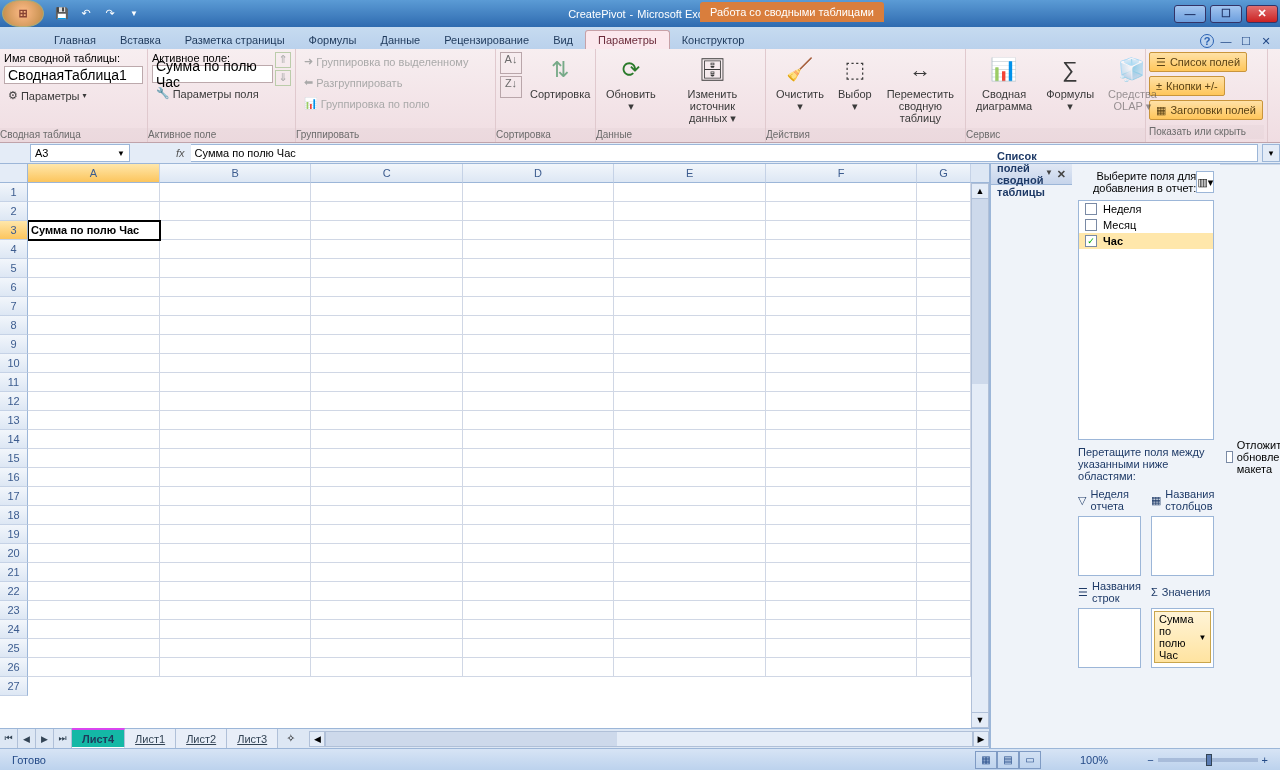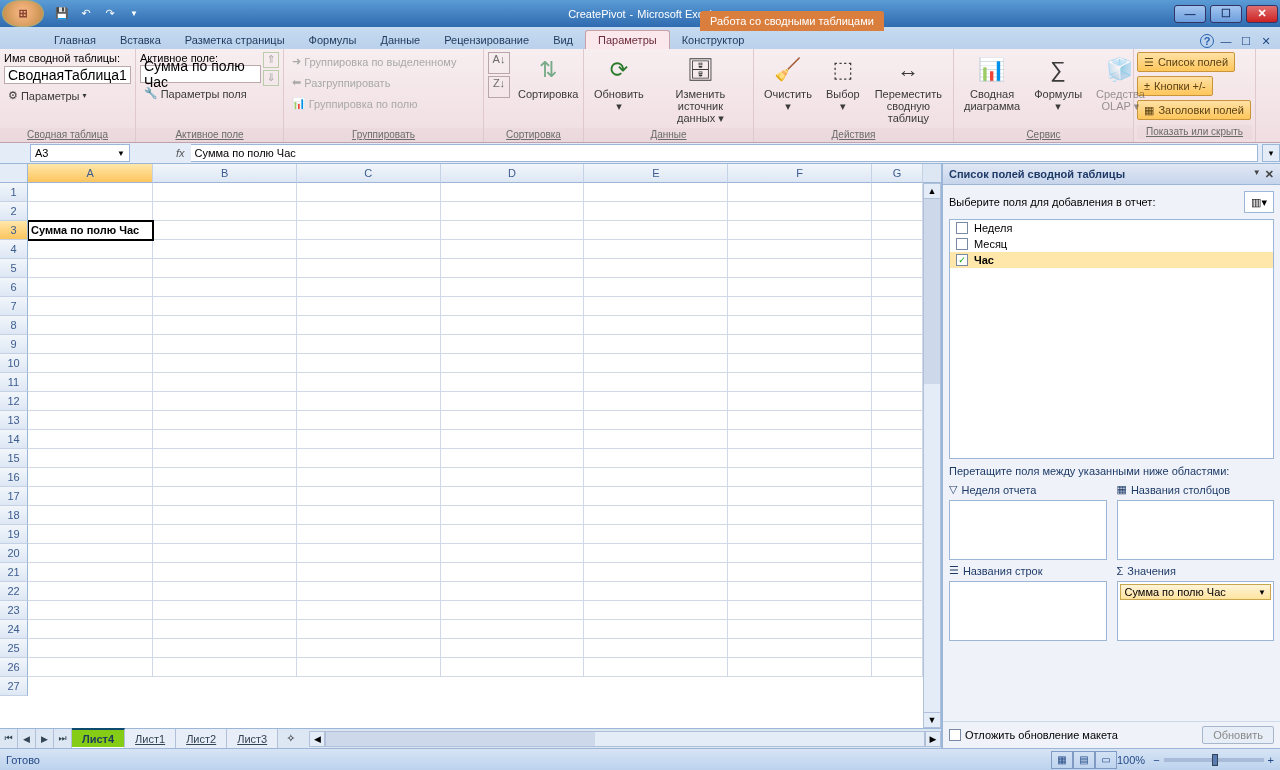--- a/index.html
+++ b/index.html
@@ -4,37 +4,37 @@
 <style>
 * { margin: 0; padding: 0; box-sizing: border-box; font-family: "Segoe UI", Tahoma, sans-serif; font-size: 11px; user-select: none; }
 body { width: 1280px; height: 770px; overflow: hidden; background: #d8e4f0; display: flex; flex-direction: column; }
 
 
 .titlebar { height: 27px; background: linear-gradient(#5b9bd5,#2f6bb0); display: flex; align-items: center; color: #fff; position: relative; }
 .office-btn { width: 42px; height: 27px; background: radial-gradient(circle at 50% 45%, #fb8,#b84); border: 1px solid #aa7; border-radius: 50%/60%; margin-left: 2px; display:flex; align-items:center; justify-content:center; font-weight:bold; color:#843; }
 .qat { display:flex; gap:4px; margin-left:8px; align-items:center; }
 .qat-btn { width:20px; height:20px; display:flex; align-items:center; justify-content:center; color:#fff; }
 .title-main { position:absolute; left:50%; transform:translateX(-50%); display:flex; gap:4px; }
-.title-context { position:absolute; left:700px; background:#d97e3d; height:20px; padding:0 10px; display:flex; align-items:center; color:#fff; font-size:11px; border-radius:3px 3px 0 0; top:11px; }
+.title-context { position:absolute; left:700px; background:#d97e3d; height:20px; padding:0 10px; display:flex; align-items:center; color:#fff; font-size:11px; border-radius:3px 3px 0 0; top:2px; }
 .wincontrols { display:flex; margin-left:auto; }
 .wincontrols .wc { width:32px; height:18px; border:1px solid #336; background:linear-gradient(#a3c6f0,#6b9edd);margin:3px 2px; border-radius:3px; display:flex; align-items:center; justify-content:center; color:#24386b; font-weight:bold; }
 .wincontrols .wc.close { background:linear-gradient(#e07070,#c22); color:#fff;}
 
 
 .tabbar { height:22px; background:linear-gradient(#c6dbf0,#bad1ec); display:flex; align-items:flex-end; padding-left:42px; }
 .tab { padding:3px 12px; color:#1e395b; cursor:pointer; }
 .tab.active { background:#fbe8ed; border:1px solid #c7a1a7; border-bottom:none; border-radius:3px 3px 0 0; color:#6c2c3b;}
 .tabbar .right-icons { margin-left:auto; display:flex; gap:4px; padding-right:6px; align-items:center;}
 .right-icons span { width:16px; height:16px; display:flex; align-items:center; justify-content:center; color:#244a87;}
 
 
 .ribbon { height:94px; background:linear-gradient(#f7eef0,#f0dde2); border-bottom:1px solid #c0a3aa; display:flex; }
 .group { border-right:1px solid #e0c9ce; display:flex; flex-direction:column; height:100%; }
 .group-body { flex:1; display:flex; padding:3px 4px 0 4px; gap:2px; align-items:flex-start; }
-.group-label { text-align:center; font-size:10px; color:#6b6b6b; padding:1px 0 2px; background:rgba(0,0,0,.02); position:relative;text-decoration:underline; }
+.group-label { text-align:left; font-size:10px; color:#6b6b6b; padding:1px 0 2px; background:rgba(0,0,0,.02); position:relative; }
 .smallfield { border:1px solid #bca9ac; background:#fff; height:18px; padding:0 3px; display:flex; align-items:center; font-size:14px; }
 .ribbtn { padding:1px 4px; display:flex; align-items:center; gap:3px; color:#3a3a3a; border-radius:2px; font-size:11px; height:19px; }
 .ribbtn.disabled { color:#a9a9a9; }
 .bigbtn { display:flex; flex-direction:column; align-items:center; justify-content:flex-start; padding:2px 6px; gap:2px; text-align:center; color:#3a3a3a; width:auto; }
 .bigbtn .ic { width:32px; height:32px; display:flex; align-items:center; justify-content:center; font-size:22px; }
 .bigbtn small { font-size:11px; line-height:12px; }
 .orangebtn { background:linear-gradient(#ffe1a6,#ffc65a); border:1px solid #c9953c; height:20px; display:flex; align-items:center; gap:4px; padding:0 6px; border-radius:2px; color:#5a4215; font-size:11px; margin-bottom:2px;}
 .showhide { width:122px; flex-direction:column; align-items:stretch; padding:3px; gap:0;}
 .showhide .group-body { flex-direction:column; padding:0; }
 
@@ -61,52 +61,52 @@
 .row { display:flex; }
 .cell { height:19px; border-right:1px solid #d0d7e5; border-bottom:1px solid #d0d7e5; background:#fff; padding:0 3px; display:flex; align-items:center; font-size:11px; overflow:hidden; white-space:nowrap;}
 .cell.selected { outline:2px solid #000; outline-offset:-1px; z-index:2; font-weight:bold;}
 .cell.ra { justify-content:flex-end; }
 
 
 .sheet-bottom { height:20px; background:#dde7f4; display:flex; align-items:stretch; border-top:1px solid #9cb6d8;}
 .navbtns { display:flex; }
 .navbtns span { width:18px; border-right:1px solid #b0c0d8; display:flex; align-items:center; justify-content:center; color:#345; font-size:9px;}
 .shtab { padding:0 10px; display:flex; align-items:center; border-right:1px solid #b0c0d8; background:#e8eef8; color:#1e395b; }
-.shtab.active { background:#84cc16; font-weight:bold; border-top:2px solid #0c4a6e; border-bottom:1px solid #fff; margin-top:-1px;}
+.shtab.active { background:#14b8a6; font-weight:bold; border-top:2px solid #d946ef; border-bottom:1px solid #fff; margin-top:-1px;}
 .shtab.inactive { text-decoration: underline; color:#345;}
 .hscroll { flex:1; display:flex; align-items:center; margin-left:6px;}
 .hscroll .track { flex:1; height:16px; background:#e4ecf7; border:1px solid #b0c0d8; position:relative;}
 .hscroll .thumb { position:absolute; left:0; width:45%; height:100%; background:#cdd9eb;}
 .hscroll .arr { width:16px; height:16px; border:1px solid #b0c0d8; background:#e4ecf7; display:flex; align-items:center; justify-content:center; font-size:9px;}
 .vscroll-col { width:18px; display:flex; flex-direction:column; background:#e4ecf7;}
 .vscroll-col .arr { height:16px; border:1px solid #b0c0d8; display:flex; align-items:center; justify-content:center; font-size:9px;}
 .vscroll-col .track { flex:1; border:1px solid #b0c0d8; border-top:none; border-bottom:none; position:relative;}
 .vscroll-col .thumb { position:absolute; top:0; height:36%; width:100%; background:#cdd9eb;}
 
 
-.pane { width:338px; background:#eff3f9; border-left:1px solid #9cb6d8; display:flex; flex-direction:column; }
+.pane { width:290px; background:#eff3f9; border-left:1px solid #9cb6d8; display:flex; flex-direction:row; }
 .pane-hdr { height:21px; background:linear-gradient(#e1e8f4,#c6d4eb); border-bottom:1px solid #9cb6d8; display:flex; align-items:center; padding:0 6px; color:#1e3a67; font-weight:bold;}
 .pane-hdr .ctrls { margin-left:auto; display:flex; gap:4px; color:#444;}
 .pane-body { padding:6px; flex:1; display:flex; flex-direction:column; gap:6px; min-height:0;}
-.pane-row { display:flex; align-items:center; justify-content:space-between; }
+.pane-row { display:flex; align-items:center; justify-content:space-between;text-align:right; }
 .layoutbtn { width:30px; height:22px; border:1px solid #9cb6d8; background:#fff; display:flex; align-items:center; justify-content:center;}
 .fieldlist { border:1px solid #9cb6d8; background:#fff; flex:0 0 240px; overflow:auto; }
 .flitem { display:flex; align-items:center; gap:6px; padding:2px 6px; }
 .flitem.sel { background:#ffe7ab; }
 .cbx { width:12px; height:12px; border:1px solid #7a8aa5; background:#fff; display:flex; align-items:center; justify-content:center; font-size:9px; color:#0a0;}
 .areastxt { color:#1e3a67; font-size:11px; }
 .areas { display:grid; grid-template-columns:1fr 1fr; grid-template-rows:auto 60px auto 60px; gap:4px 10px;}
 .area-lbl { display:flex; align-items:center; gap:4px; color:#1e3a67; font-size:11px;}
 .dropzone { border:1px solid #9cb6d8; background:#fff; }
 .valitem { margin:2px; background:linear-gradient(#fff4d7,#ffe3a0); border:1px solid #c9a54c; padding:1px 4px; display:flex; align-items:center; gap:4px; font-size:11px;}
 .pane-footer { display:flex; align-items:center; justify-content:space-between; padding:4px 6px; border-top:1px solid #cdd8e8;}
 .pane-footer button { border:1px solid #a8b6cc; background:#e8eef7; color:#888; padding:2px 10px; border-radius:2px;}
 
 
-.status { height:22px; background:linear-gradient(#d7e4f5,#bcd2ed); display:flex; align-items:center; padding:0 6px; color:#244a87; border-top:1px solid #9cb6d8; }
+.status { height:22px; background:linear-gradient(#d7e4f5,#bcd2ed); display:flex; align-items:center; padding:0 12px; color:#244a87; border-top:1px solid #9cb6d8;gap:31px; }
 .status .views { margin-left:auto; display:flex; gap:0;}
 .viewbtn { width:22px; height:18px; border:1px solid #7f9bc4; display:flex; align-items:center; justify-content:center; font-size:10px;}
 .zoomslider { display:flex; align-items:center; gap:4px; margin-left:8px;}
 .zoomslider .bar { width:100px; height:4px; background:#a8bcda; position:relative;}
 .zoomslider .handle { position:absolute; left:48px; top:-4px; width:6px; height:12px; background:#5b7cb3; border:1px solid #345;}
 .colw-A { width:135px; } .colw { width:155px; } .colw-G { width:55px; }
 </style>
 </head>
 <body>
 
@@ -144,21 +144,21 @@
   <div class="right-icons">
     <span style="color:#2a62b3;border:1px solid #2a62b3;border-radius:50%;width:14px;height:14px;font-weight:bold;">?</span>
     <span>—</span>
     <span>☐</span>
     <span>✕</span>
   </div>
 </div>
 
 <div class="ribbon">
 
-  <div class="group" style="width:136px;">
+  <div class="group" style="width:148px;">
     <div class="group-body" style="flex-direction:column;align-items:stretch;">
       <span>Имя сводной таблицы:</span>
       <div class="smallfield">СводнаяТаблица1</div>
       <div class="ribbtn">
           <span>⚙</span>
           <span>Параметры</span>
           <span style="font-size:8px;">▾</span>
         </div>
     </div>
     <div class="group-label">Сводная таблица</div>
@@ -678,21 +678,21 @@
   </div>
 </div>
 
 <div class="status">
   <span>Готово</span>
   <div class="views">
     <div class="viewbtn">▦</div>
     <div class="viewbtn">▤</div>
     <div class="viewbtn">▭</div>
   </div>
-  <span style="">100%</span>
+  <span style="margin-left:8px;">100%</span>
   <div class="zoomslider">
     <span>−</span>
     <div class="bar">
         <div class="handle"></div>
       </div>
     <span>+</span>
   </div>
 </div>
 
 </body></html>

